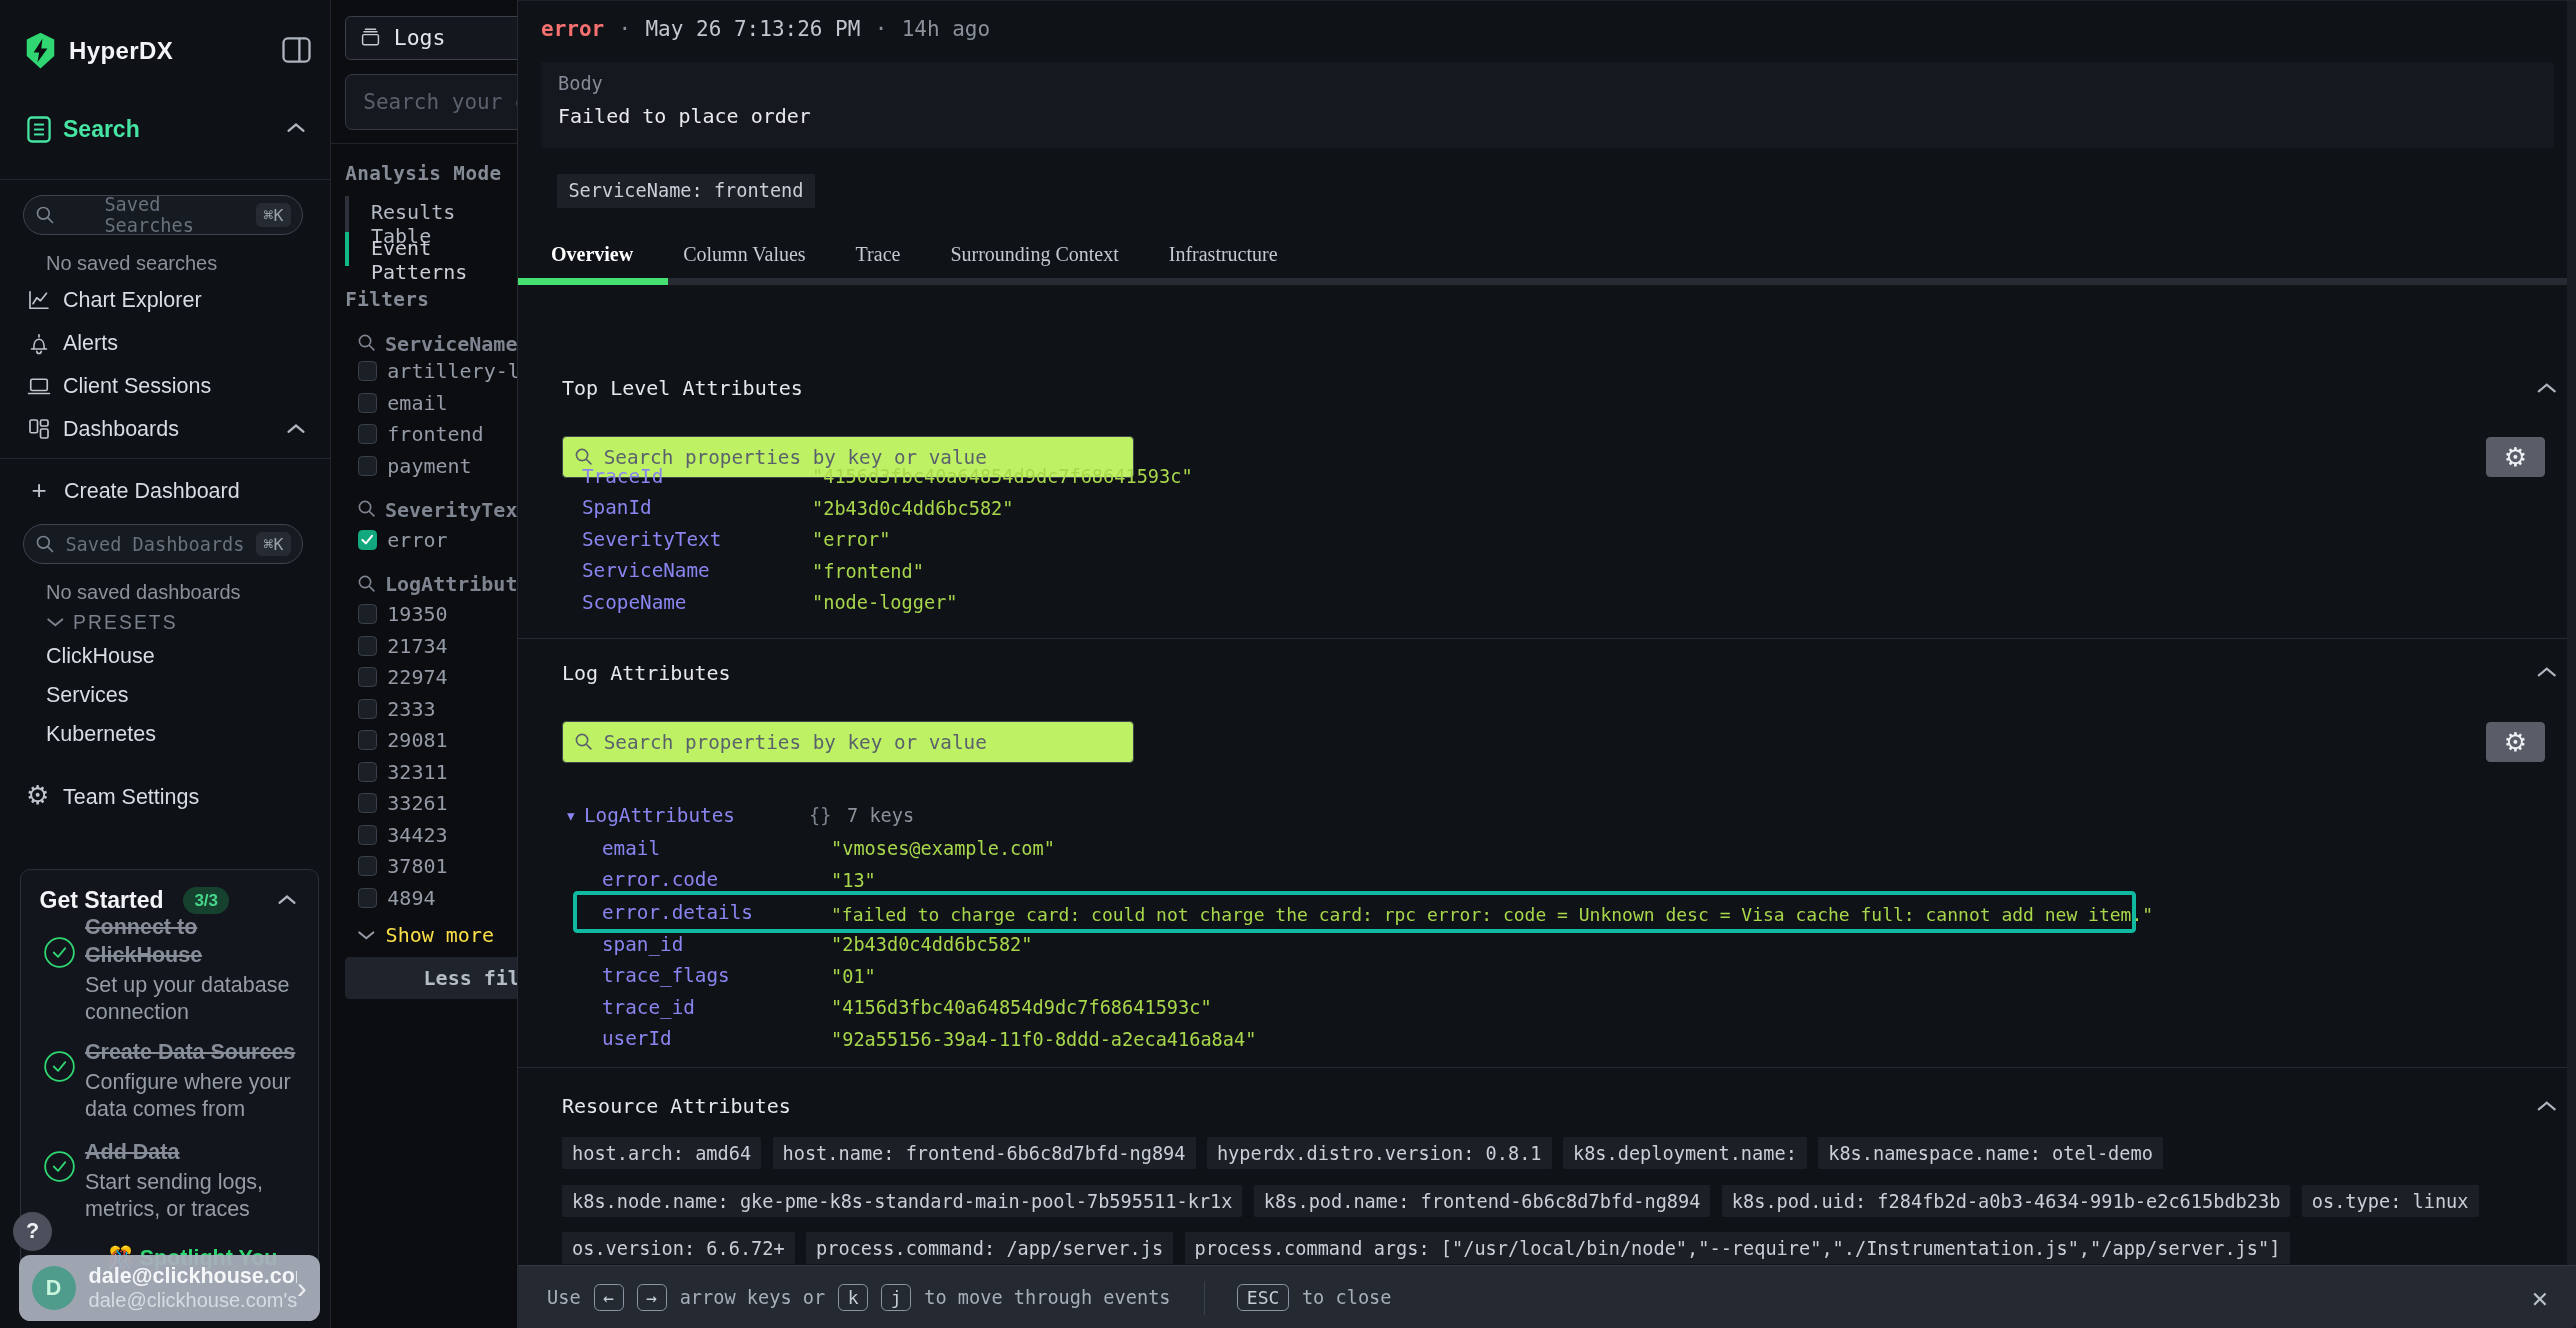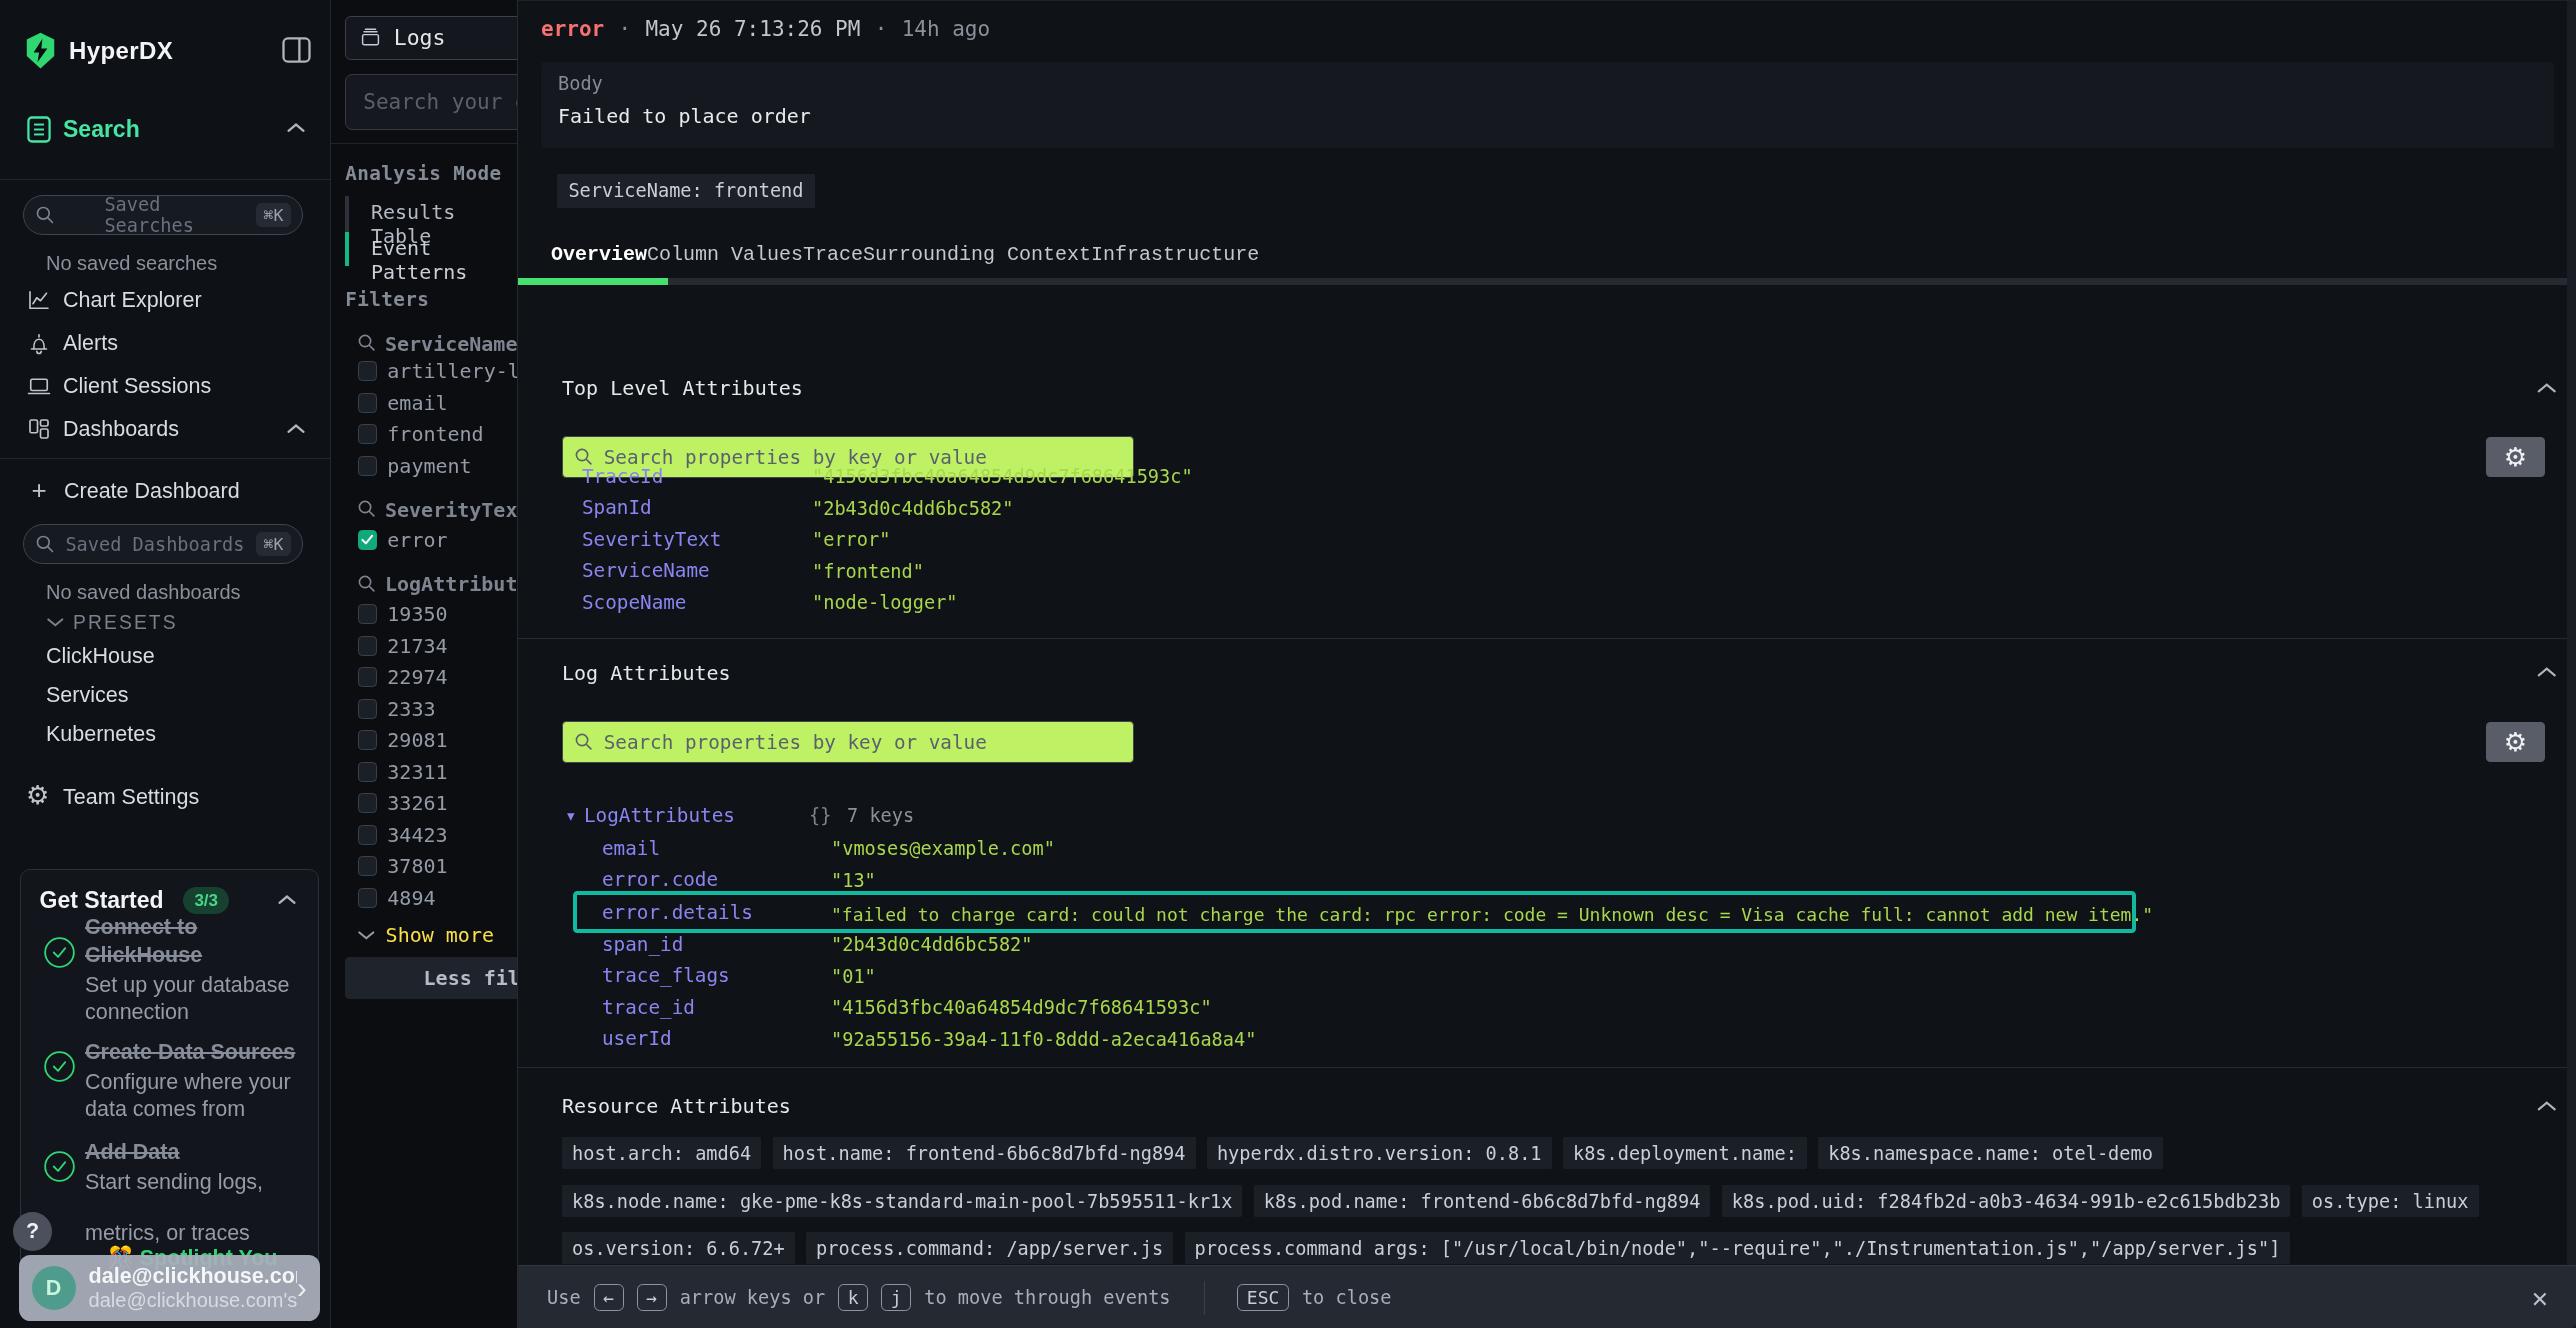--- a/index.html
+++ b/index.html
@@ -50,22 +50,22 @@
 
   
   .panel { position:absolute; left:517px; top:0; width:2059px; height:1328px; background:#0f1217;
            border-left:0.7px solid #262b33; border-top:0.7px solid #1d2128; }
   .gutter { position:absolute; right:0; top:0; width:9.3px; height:1328px; background:#191d24; }
   .hdr { position:absolute; left:23px; top:15.7px; display:flex; gap:14.3px; align-items:center;
          font-family:"DejaVu Sans Mono",monospace; font-size:21px; }
   .body-box { position:absolute; left:23px; top:61px; width:2013px; height:86px; background:#15181e; border-radius:2.9px; }
   .tag { display:inline-block; background:#1d2127; padding:6.4px 11.4px; font-family:"DejaVu Sans Mono",monospace;
          font-size:18.6px; color:#c9ced7; }
-  .tabs { position:absolute; left:33px; top:242px; display:flex; 
-          font-family:Liberation Mono, monospace; font-size:20px; color:#c3c8d1;text-align:right; }
+  .tabs { position:absolute; left:33px; top:242px; display:flex; gap:50px;
+          font-family:Liberation Serif, serif; font-size:20px; color:#c3c8d1;text-align:right; }
   .tab.active { color:#ffffff; font-weight:bold; }
   .tabline { position:absolute; left:0; top:277px; width:2049px; height:7.2px; background:#262b33; }
   .tabline .on { position:absolute; left:0; top:0; width:150px; height:7.2px; background:#45e06f; }
   .sec-title { font-family:"DejaVu Sans Mono",monospace; font-size:20px; color:#e6e9ec; }
   .sec-line { position:absolute; left:0; width:2049px; height:0.7px; background:#262b33; }
   .srch { position:absolute; left:44px; width:572px; height:42px; border:0.7px solid #3f4550; border-radius:4.3px;
           background:#bef264; display:flex; align-items:center; padding:0 11.4px; }
   .srch .ph { font-family:"DejaVu Sans Mono",monospace; font-size:19.3px; color:#5a616c; margin-left:10px; }
   .gearbtn { position:absolute; left:1968px; width:59px; height:40px; border-radius:4.3px; background:#585d68;
              display:flex; align-items:center; justify-content:center; color:#eef0f3; font-size:26px; }
@@ -242,21 +242,21 @@
     <span class="abs step-desc" style="left:64px;top:226px;">data comes from</span>
 
     <span class="abs chk-circle" style="left:21.5px;top:280px;">
       <svg width="33" height="33" viewBox="0 0 46 46">
           <circle cx="23" cy="23" r="20" fill="none" stroke="#2fd672" stroke-width="2.5"></circle>
           <polyline points="15,23 21,29 31,17" fill="none" stroke="#2fd672" stroke-width="2.5" stroke-linecap="round" stroke-linejoin="round"></polyline>
         </svg>
     </span>
     <span class="abs step-title" style="left:64px;top:269px;">Add Data</span>
     <span class="abs step-desc" style="left:64px;top:299px;">Start sending logs,</span>
-    <span class="abs step-desc" style="left:64px;top:326px;margin-top:24px;">metrics, or traces</span>
+    <span class="abs step-desc" style="left:64px;top:326px;">metrics, or traces</span>
   </div>
 
   <div class="help-circle">?</div>
   <div class="promo">🎊 Spotlight You</div>
 
   <div class="user-chip">
     <span class="avatar">D</span>
     <span style="margin-left:13px;flex:1;overflow:hidden;">
       <span style="display:block;font-size:21.5px;font-weight:bold;color:#f4f6f8;white-space:nowrap;">dale@clickhouse.com</span>
       <span style="display:block;font-size:20px;color:#d7dbe2;white-space:nowrap;">dale@clickhouse.com's</span>

